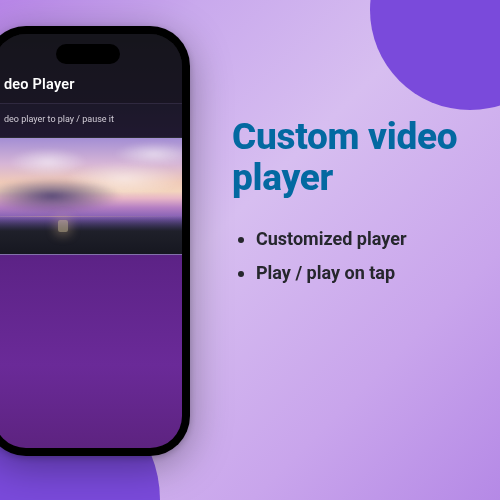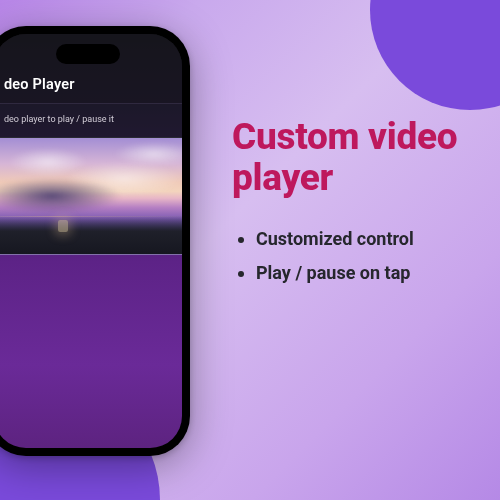--- a/index.html
+++ b/index.html
@@ -128,21 +128,21 @@
       left: 232px;
       top: 116px;
       right: 12px;
       color: #222328;
     }
     .title {
       font-size: 37px;
       font-weight: 800;
       line-height: 1.12;
       letter-spacing: -0.3px;
-      color: #be185d;
+      color: #0369a1;
       margin-bottom: 28px;
     }
     .bullets {
       list-style: disc;
       padding-left: 24px;
       font-size: 18px;
       font-weight: 700;
       color: #26272d;
     }
     .bullets li { margin-bottom: 10px; line-height: 1.35; }
@@ -178,18 +178,18 @@
         <div class="cloud c3"></div>
         <div class="dark-cloud"></div>
         <div class="horizon"></div>
       </div>
     </div>
   </div>
 
   <div class="text-col">
     <div class="title">Custom video player</div>
     <ul class="bullets">
-      <li>Customized control</li>
-      <li>Play / pause on tap</li>
+      <li>Customized player</li>
+      <li>Play / play on tap</li>
     </ul>
   </div>
 
 </div>
 
 </body></html>

